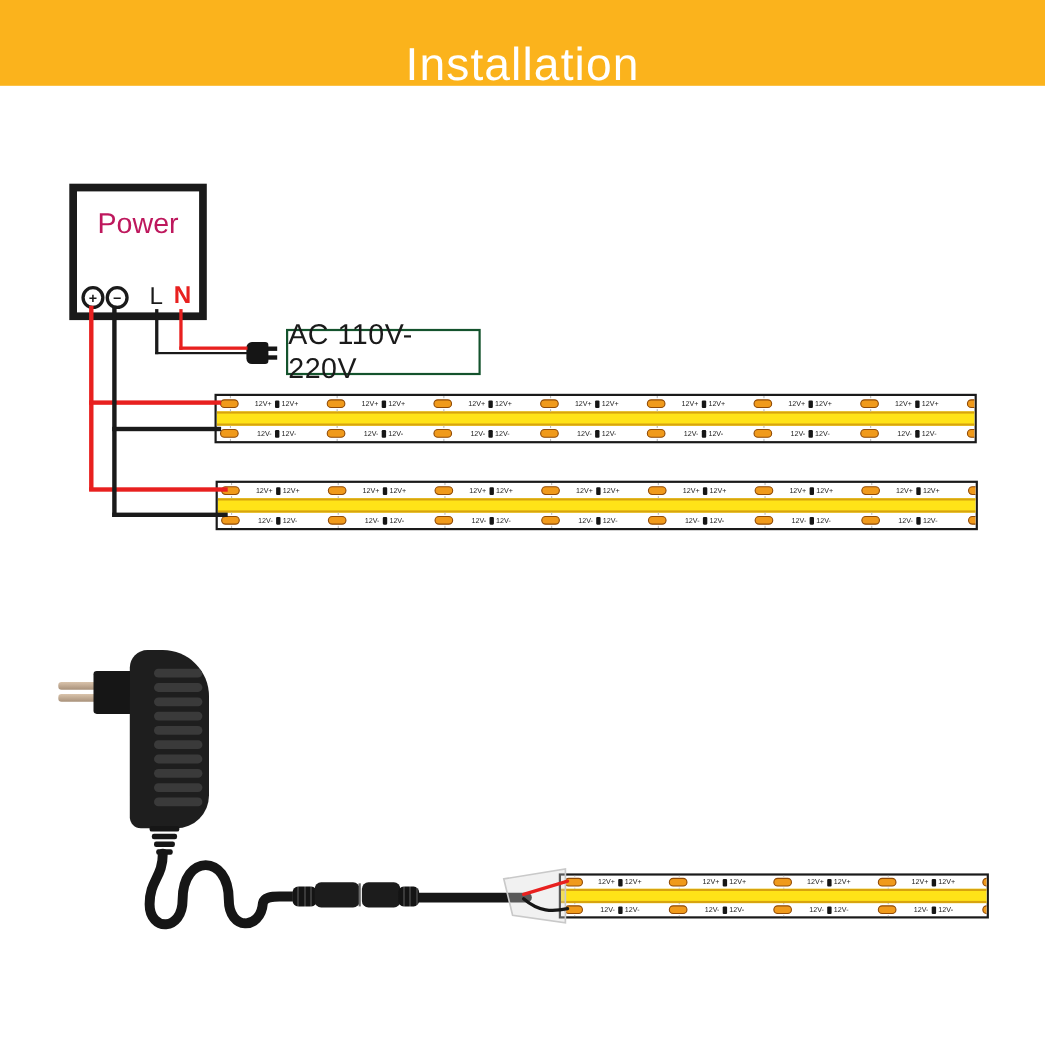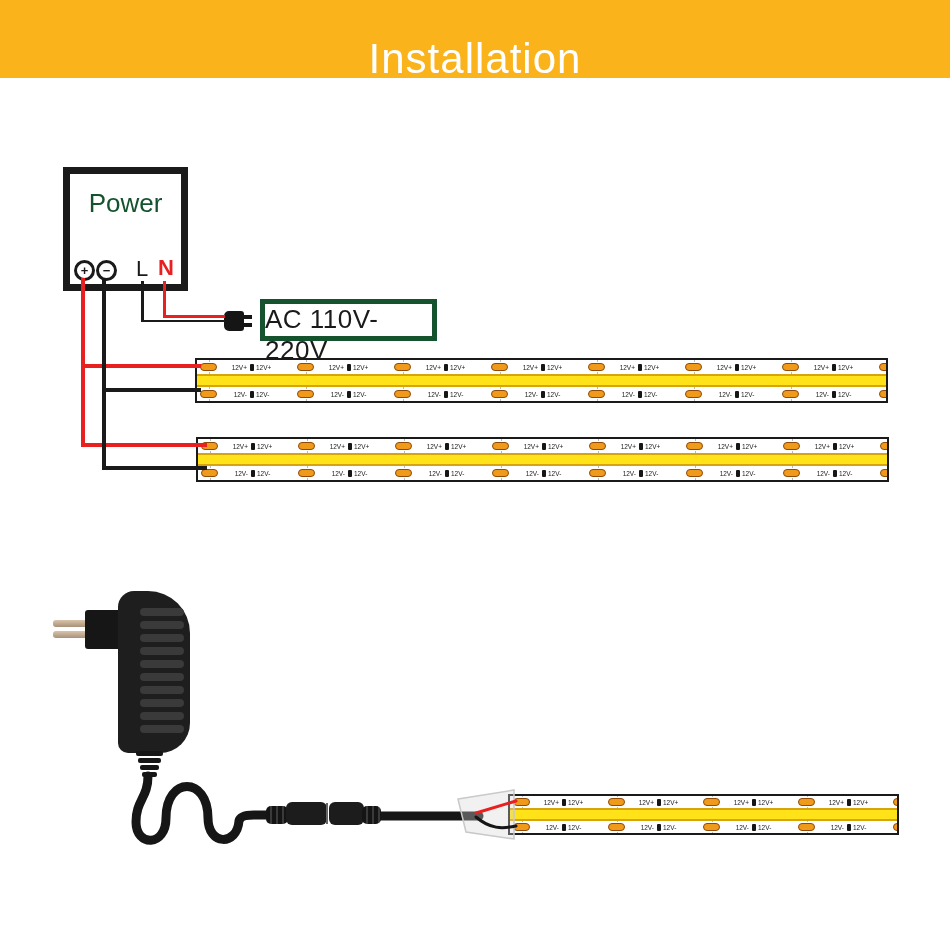--- a/index.html
+++ b/index.html
@@ -8,38 +8,38 @@
   .abs{position:absolute;}
 
   
   .header{left:0;top:0;width:950px;height:78px;background:var(--header-bg,#FBB31C);
           display:flex;align-items:center;justify-content:center;}
   .header .title{color:#ffffff;font-size:42px;font-weight:400;letter-spacing:1px;margin-top:40px;}
 
   
   .power-box{left:63px;top:167px;width:125px;height:124px;background:#fff;
              border:7px solid #1a1a1a;box-sizing:border-box;}
-  .power-label{width:100%;text-align:center;margin-top:14px;font-size:26px;color:#14532d;}
+  .power-label{width:100%;text-align:center;margin-top:14px;font-size:26px;color:#be185d;}
   .terminal{width:21px;height:21px;border:3px solid #1a1a1a;border-radius:50%;background:#fff;
             box-sizing:border-box;display:flex;align-items:center;justify-content:center;
             font-size:13px;font-weight:bold;color:#1a1a1a;line-height:1;}
   .t-plus{left:74px;top:260px;}
   .t-minus{left:96px;top:260px;}
   .lbl-L{left:136px;top:256px;font-size:22px;color:#1a1a1a;}
   .lbl-N{left:158px;top:255px;font-size:22px;font-weight:bold;color:var(--wire-red,#E8201F);}
 
   
   .wire-red{background:var(--wire-red,#E8201F);}
   .wire-blk{background:#1a1a1a;}
 
   
   .plug-body{left:224px;top:311px;width:20px;height:20px;background:#151515;border-radius:5px 3px 3px 5px;}
   .plug-prong{background:#151515;width:9px;height:4px;}
-  .ac-box{left:260px;top:299px;width:177px;height:42px;background:#fff;border:5px solid #14532d;
-          box-sizing:border-box;display:flex;justify-content:center;}
+  .ac-box{left:260px;top:299px;width:177px;height:42px;background:#fff;border:2px solid #14532d;
+          box-sizing:border-box;display:flex;align-items:center;justify-content:center;}
   .ac-box span{font-size:26px;color:#1a1a1a;letter-spacing:0.5px;}
 
   
   .strip{background:#fff;border:2px solid #1a1a1a;box-sizing:border-box;overflow:hidden;
          display:flex;flex-direction:column;}
   .strip-1{left:195px;top:358px;width:693px;height:45px;}
   .strip-2{left:196px;top:437px;width:693px;height:45px;}
   .strip-3{left:508px;top:794px;width:391px;height:41px;}
   .srow{flex:1;display:flex;overflow:hidden;}
   .band{height:13px;background:var(--band,#FFE318);

